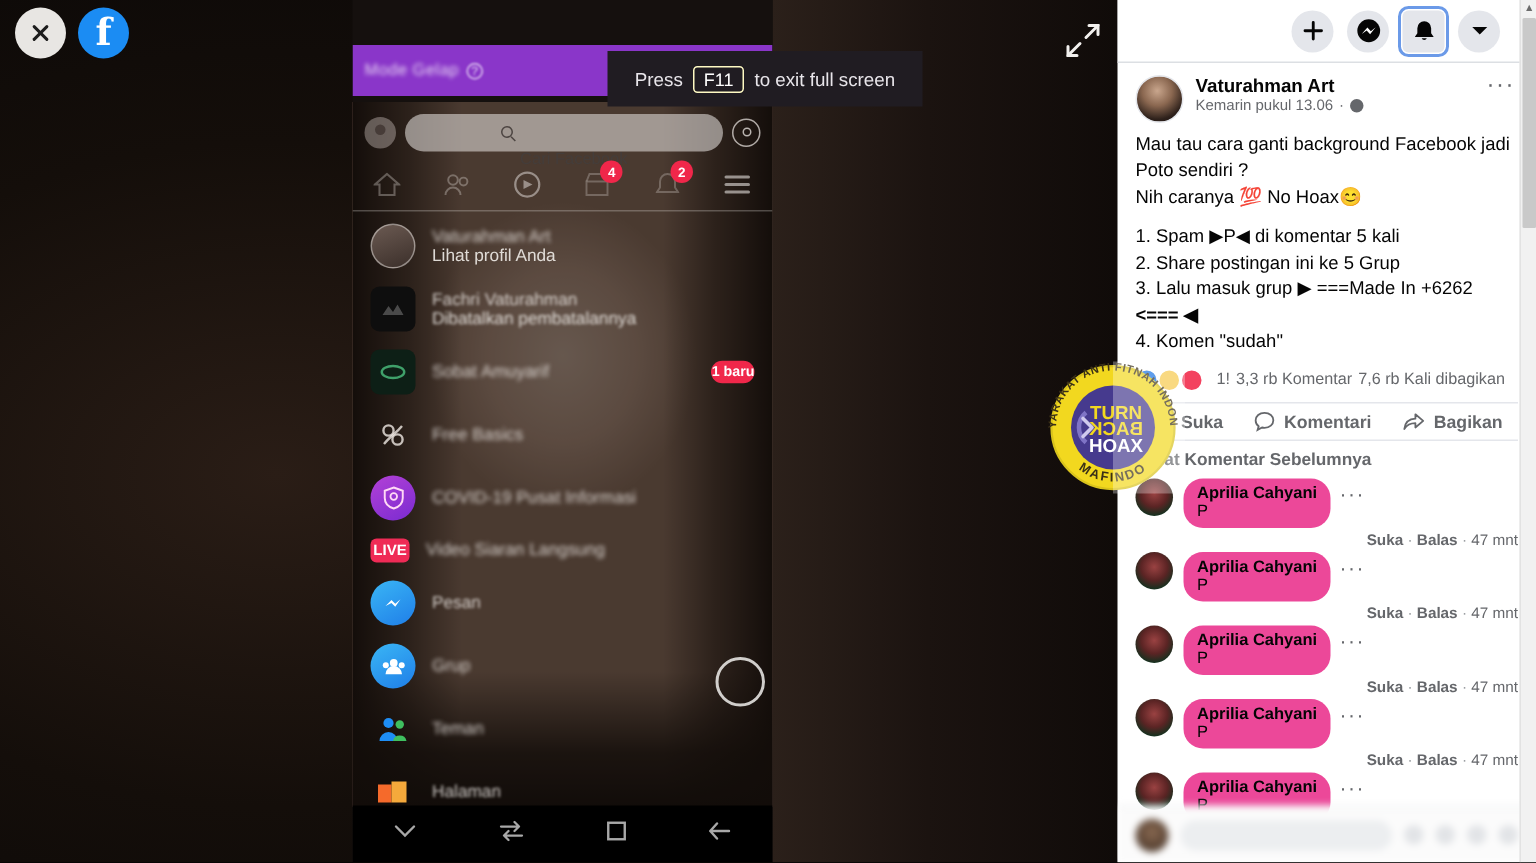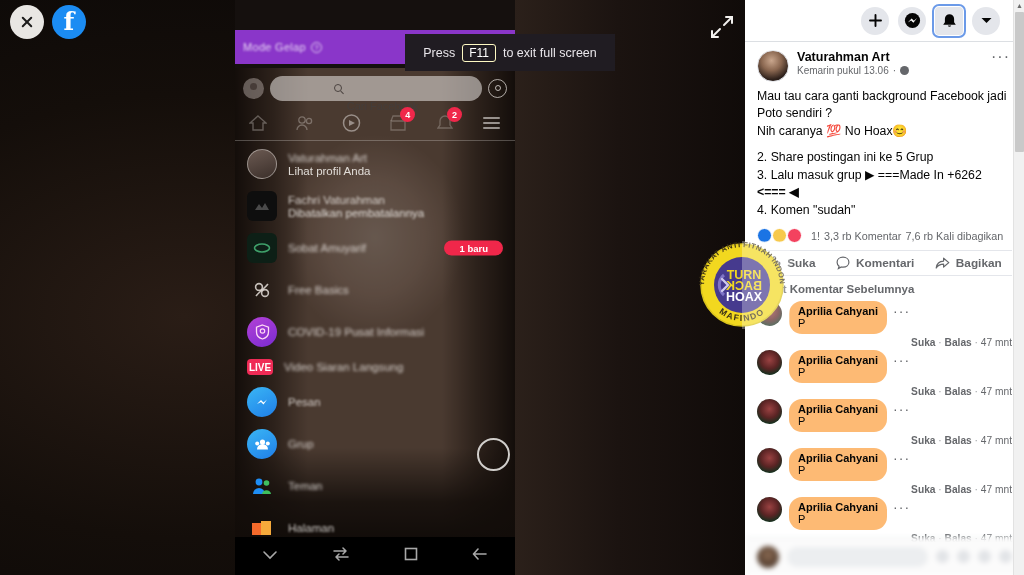--- a/index.html
+++ b/index.html
@@ -171,21 +171,21 @@
               display: flex; align-items: center; justify-content: center;
               font-size: 10px; overflow: hidden; }
   .drow .tx { display: flex; flex-direction: column; gap: 1px; min-width: 0; }
   .drow .t1 { font-size: 11.5px; color: rgba(240,236,232,.82); white-space: nowrap; }
   .drow .t2 { font-size: 11.5px; color: rgba(240,236,232,.9); white-space: nowrap; }
   .blurtxt { filter: blur(1.5px); }
   .blurtxt2 { filter: blur(1.2px); }
   .pill-new {
     position: absolute; right: 12px; top: 50%; transform: translateY(-50%);
     background: #f0274a; color: #fff; font-size: 9.5px; font-weight: bold;
-    border-radius: 9px; padding: 2px 15px;
+    border-radius: 9px; padding: 2px 0;
   }
   .ic-avatar { background: linear-gradient(160deg,#6b5a52,#3b2f2a); border: 1px solid rgba(230,226,222,.5); }
   .ic-dark { background: #0e0e0e; border-radius: 6px !important; }
   .ic-dark2 { background: #0d1f16; border-radius: 6px !important; }
   .ic-free { background: transparent; }
   .ic-covid { background: linear-gradient(150deg,#b341d6,#7a2bd1); }
   .ic-live { background: #ef2b56; border-radius: 4px !important; width: 26px !important; height:16px !important;
              color:#fff; font-size:7.5px; font-weight:bold; }
   .ic-msg { background: linear-gradient(150deg,#3ab6f5,#1f7ee8); }
   .ic-grp { background: linear-gradient(150deg,#3ab6f5,#1f7ee8); }
@@ -282,21 +282,21 @@
          color: #65676b; font-weight: bold; cursor: pointer; }
   .divline2 { height: 1px; background: #e4e6eb; }
   .prevlink { font-size: 11.5px; color: #65676b; font-weight: bold;
               padding: 7px 0 4px 2px; cursor: pointer; }
 
   .cmt { display: flex; align-items: flex-start; gap: 7px; margin-bottom: 2px; }
   .c-av { width: 25px; height: 25px; border-radius: 50%; flex: none;
           background: radial-gradient(circle at 50% 40%, #9a4242 0%, #5b2424 45%, #17301f 75%, #0f6a3a 100%); }
   .c-col { flex: 1; min-width: 0; }
   .c-bubble-wrap { display: flex; align-items: flex-start; gap: 6px; }
-  .c-bubble { background: #fdba74; border-radius: 13px; padding: 4px 9px 5px 9px; max-width: 125px; }
+  .c-bubble { background: #ec4899; border-radius: 13px; padding: 4px 9px 5px 9px; max-width: 125px; }
   .c-name { font-size: 11px; font-weight: bold; color: #050505; white-space: nowrap; }
   .c-text { font-size: 11px; color: #050505; }
   .c-dots { color: #65676b; font-size: 14px; letter-spacing: 1px; line-height: 20px; cursor:pointer; }
   .c-meta { font-size: 10.2px; color: #65676b; font-weight: bold; padding: 3px 0 0 10px; text-align: right; }
   .c-meta span { cursor: pointer; }
   .c-meta .dot { font-weight: normal; color: #9a9da1; }
   .c-meta .tm { font-weight: normal; }
   .cmtlist { padding-top: 2px; }
 
   .blurbar {
@@ -607,20 +607,21 @@
           </div>
         </div>
         <div class="p-dots">···</div>
       </div>
 
       <div class="p-body">
         <div class="ln">Mau tau cara ganti background Facebook jadi</div>
         <div class="ln">Poto sendiri ?</div>
         <div class="ln">Nih caranya 💯 No Hoax😊</div>
         <div class="gap"></div>
+        <div class="ln">1. Spam ▶P◀ di komentar 5 kali</div>
         <div class="ln">2. Share postingan ini ke 5 Grup</div>
         <div class="ln">3. Lalu masuk grup ▶ ===Made In +6262</div>
         <div class="ln bold">&lt;=== ◀</div>
         <div class="ln">4. Komen "sudah"</div>
       </div>
 
       <div class="react-row">
         <span class="rx rx-like"></span>
         <span class="rx rx-haha"></span>
         <span class="rx rx-love"></span>

